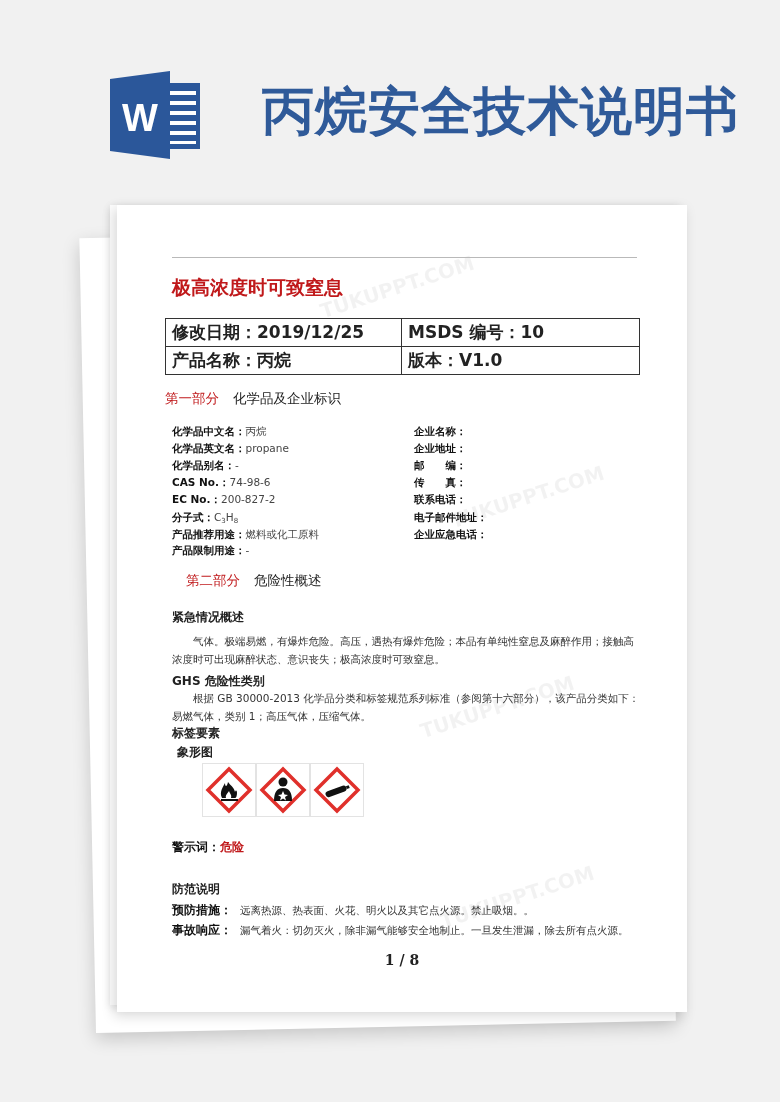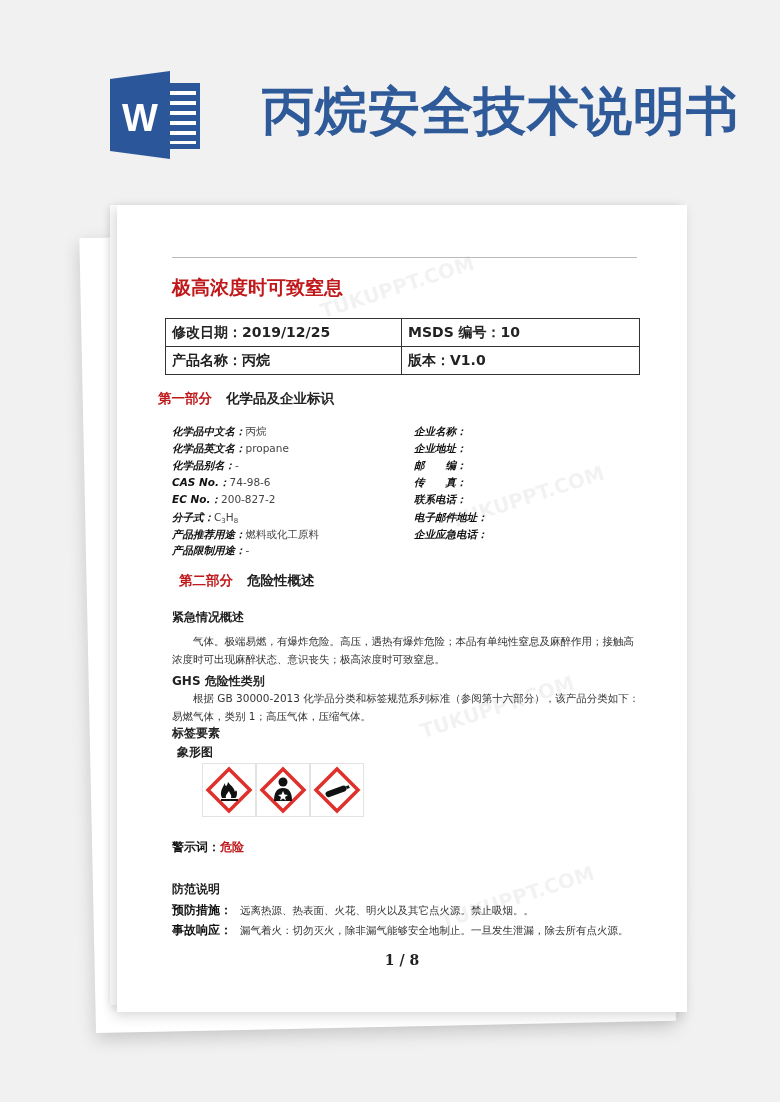--- a/index.html
+++ b/index.html
@@ -33,28 +33,28 @@
     position: absolute; left: 117px; top: 205px; width: 570px; height: 807px;
     background: #fff; box-shadow: -3px 4px 12px rgba(0,0,0,0.15);
   }
   .top-rule { position: absolute; left: 55px; top: 52px; width: 465px; height: 1px; background: #b9b9b9; }
   .doc-title {
     position: absolute; left: 55px; top: 70px;
     font-size: 19px; font-weight: bold; color: #c0191b; white-space: nowrap;
   }
   table.meta {
     position: absolute; left: 48px; top: 113px; width: 475px;
-    border-collapse: collapse; font-size: 14px; font-weight: bold;
+    border-collapse: collapse; font-size: 17px; font-weight: bold;
   }
   table.meta td { border: 1.5px solid #333; height: 28px; padding: 0 6px; white-space: nowrap; }
   table.meta td.c1 { width: 236px; }
-  .sec-head { position: absolute; left: 41px; font-size: 13.5px; font-weight: bold; white-space: nowrap; }
+  .sec-head { position: absolute; left: 48px; font-size: 13.5px; font-weight: normal; white-space: nowrap; }
   .sec-head .num { color: #c0191b; margin-right: 14px; }
   .kv { position: absolute; font-size: 10.5px; white-space: nowrap; line-height: 17px; }
-  .kv .k { font-weight: bold; color: #111; font-style: italic; }
+  .kv .k { font-weight: bold; color: #111; }
   .kv .v { color: #444; }
   .sub { font-size: 7px; vertical-align: -2px; }
   .subhead { position: absolute; left: 55px; font-size: 12px; font-weight: bold; white-space: nowrap; }
   .para { position: absolute; left: 55px; width: 468px; font-size: 10.5px; color: #333; line-height: 18px; text-indent: 2em; }
   .pictos { position: absolute; left: 85px; top: 558px; display: flex; }
   .picto { width: 54px; height: 54px; border: 1px solid #e3e3e3; display: flex; align-items: center; justify-content: center; }
   .hline { position: absolute; left: 55px; font-size: 10.5px; white-space: nowrap; }
   .hline .k { font-weight: bold; font-size: 12px; color: #111; margin-right: 8px; }
   .hline .v { color: #333; }
   .signal .k { margin-right: 0; }

